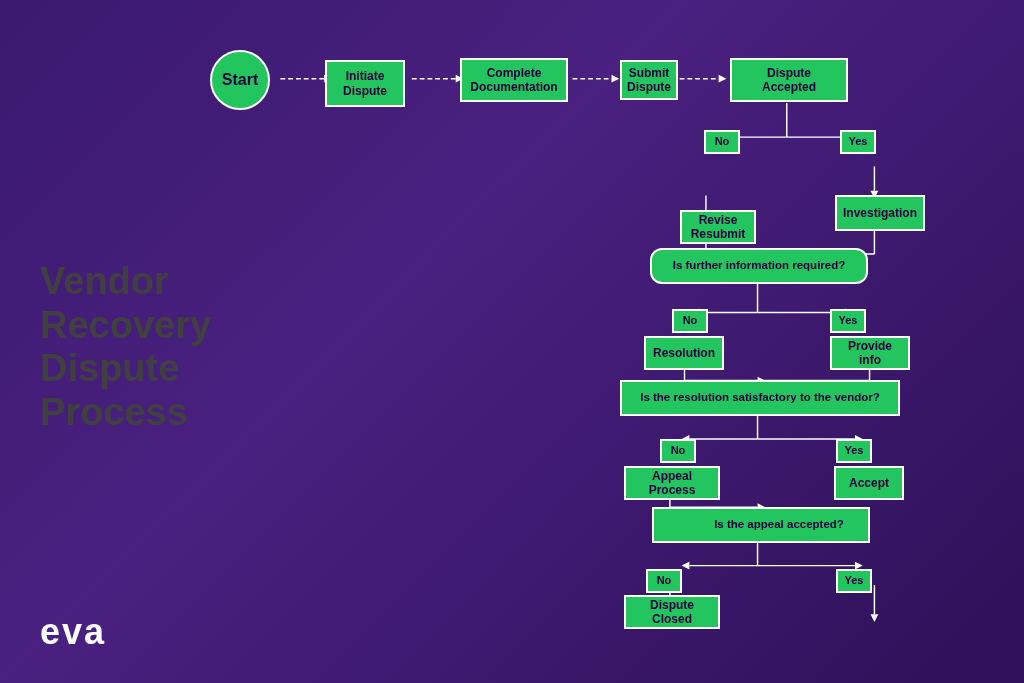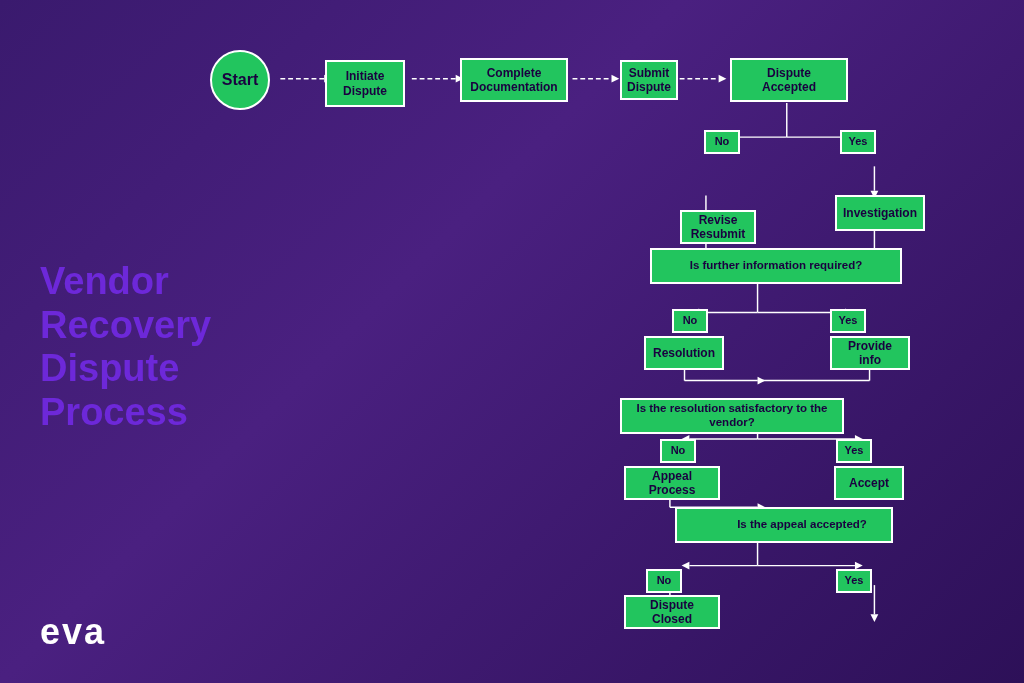--- a/index.html
+++ b/index.html
@@ -10,21 +10,21 @@
       background: linear-gradient(135deg, #3a1a6e 0%, #4a2080 40%, #2d1058 100%);
       font-family: 'Arial', sans-serif;
       overflow: hidden;
       position: relative;
     }
 
     .main-title {
       position: absolute;
       left: 40px;
       top: 260px;
-      color: #6d28d9;
+      color: #404040;
       font-size: 38px;
       font-weight: 900;
       line-height: 1.15;
       max-width: 280px;
     }
 
     .eva-logo {
       position: absolute;
       left: 40px;
       bottom: 30px;
@@ -200,61 +200,61 @@
   </div>
 
   <div class="node" style="position:absolute;left:500px;top:148px;width:76px;height:34px;margin-top:32px;">
     <span>Revise Resubmit</span>
   </div>
 
   <div class="node" style="position:absolute;left:655px;top:165px;width:90px;height:36px;">
     <span>Investigation</span>
   </div>
 
-  <div class="node node-wide" style="position:absolute;left:470px;top:218px;width:252px;height:36px;">
+  <div class="node node-wide" style="position:absolute;left:470px;top:218px;width:218px;height:36px;border-radius:12px;">
     <span>Is further information required?</span>
   </div>
 
   <div class="node" style="position:absolute;left:492px;top:279px;width:36px;height:24px;font-size:11px;">
     <span>No</span>
   </div>
 
   <div class="node" style="position:absolute;left:650px;top:279px;width:36px;height:24px;font-size:11px;">
     <span>Yes</span>
   </div>
 
   <div class="node" style="position:absolute;left:464px;top:306px;width:80px;height:34px;">
     <span>Resolution</span>
   </div>
 
   <div class="node" style="position:absolute;left:650px;top:306px;width:80px;height:34px;">
     <span>Provide info</span>
   </div>
 
-  <div class="node node-wide" style="position:absolute;left:440px;top:350px;width:224px;height:36px;margin-top:18px;">
+  <div class="node node-wide" style="position:absolute;left:440px;top:350px;width:280px;height:36px;">
     <span>Is the resolution satisfactory to the vendor?</span>
   </div>
 
   <div class="node" style="position:absolute;left:480px;top:409px;width:36px;height:24px;font-size:11px;">
     <span>No</span>
   </div>
 
   <div class="node" style="position:absolute;left:656px;top:409px;width:36px;height:24px;font-size:11px;">
     <span>Yes</span>
   </div>
 
   <div class="node" style="position:absolute;left:444px;top:436px;width:96px;height:34px;align-items:center;">
     <span>Appeal Process</span>
   </div>
 
   <div class="node" style="position:absolute;left:654px;top:436px;width:70px;height:34px;">
     <span>Accept</span>
   </div>
 
-  <div class="node node-wide" style="position:absolute;left:495px;top:477px;width:218px;height:36px;padding-left:44px;">
+  <div class="node node-wide" style="position:absolute;left:472px;top:477px;width:218px;height:36px;padding-left:44px;">
     <span>Is the appeal accepted?</span>
   </div>
 
   <div class="node" style="position:absolute;left:466px;top:539px;width:36px;height:24px;font-size:11px;">
     <span>No</span>
   </div>
 
   <div class="node" style="position:absolute;left:656px;top:539px;width:36px;height:24px;font-size:11px;">
     <span>Yes</span>
   </div>

